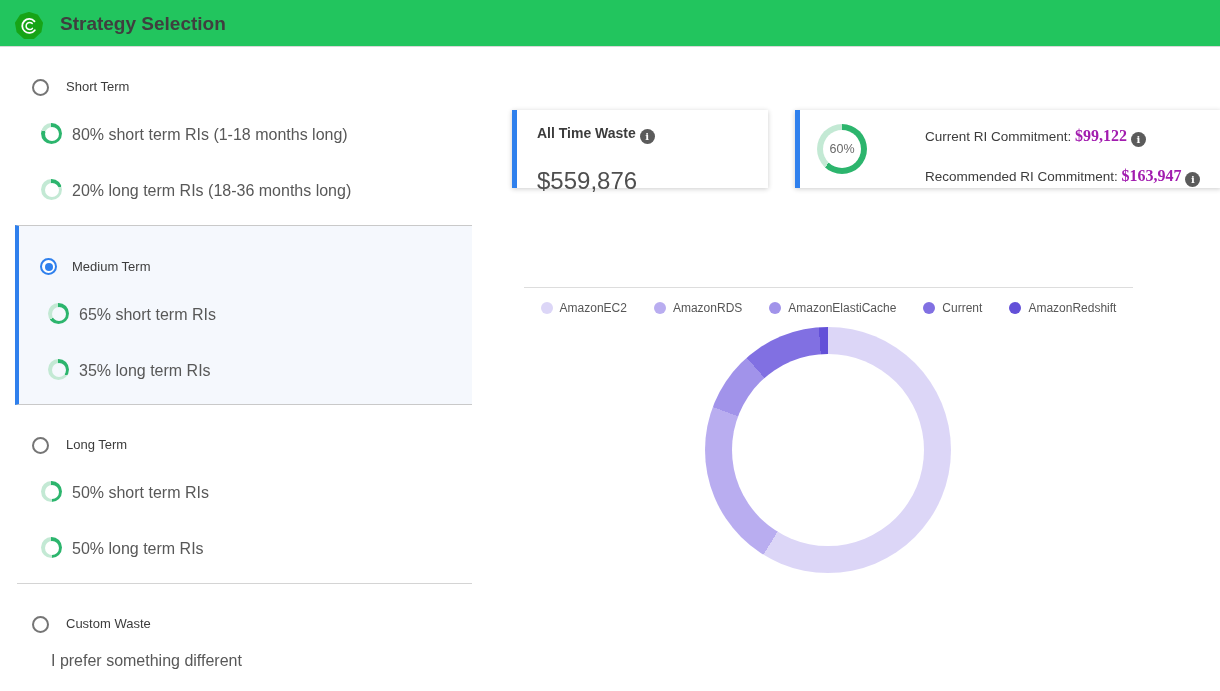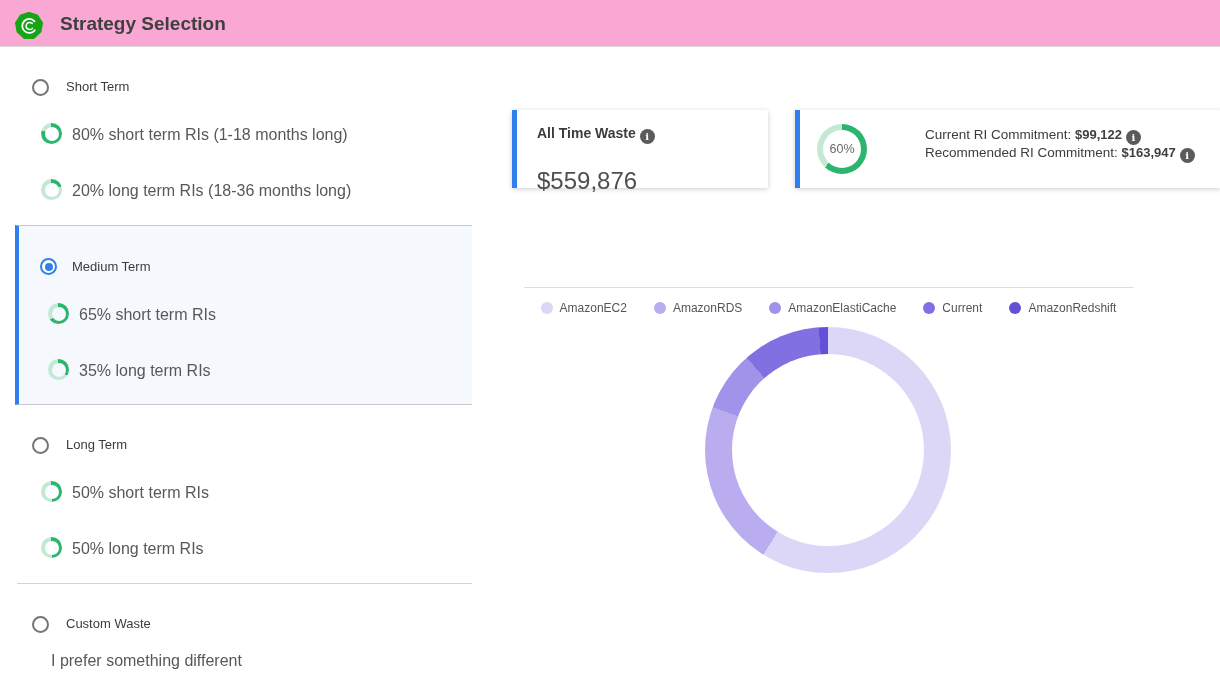--- a/index.html
+++ b/index.html
@@ -2,21 +2,21 @@
 <html><head>
 <meta charset="utf-8">
 <style>
   * { margin:0; padding:0; box-sizing:border-box; }
   html,body { width:1220px; height:691px; background:#fff;
               font-family:"Liberation Sans","DejaVu Sans",sans-serif; color:#3d3d3d; }
   #app { position:relative; width:1220px; height:691px; overflow:hidden; }
 
   
   #header { position:absolute; top:0; left:0; width:1220px; height:47px;
-            border-bottom:1px solid #d8d8d8; background:#f9a8d4; }
+            border-bottom:1px solid #d8d8d8; background:#22c55e; }
   #logo { position:absolute; left:15px; top:12px; width:28px; height:28px; }
   #page-title { position:absolute; left:60px; top:13px; font-size:19px; font-weight:bold; color:#3f3f3f; }
 
   
   .radio { width:17px; height:17px; border:2px solid #757575; border-radius:50%; background:#fff; position:absolute; }
   .radio.selected { border-color:#2f80ed; }
   .radio.selected::after { content:''; position:absolute; inset:2.5px; border-radius:50%; background:#2f80ed; }
 
   .strategy-label { position:absolute; font-size:13px; font-weight:normal; color:#3c3c3c; }
   .opt-text { position:absolute; font-size:16px; color:#585858; }
@@ -45,21 +45,21 @@
                background:#5b5b5b; color:#fff; font-size:10px; font-weight:bold;
                text-align:center; line-height:15px; vertical-align:-2px;
                font-family:"DejaVu Serif",serif; cursor:pointer; }
 
   
   #gauge { position:absolute; left:17px; top:14px; width:50px; height:50px; border-radius:50%; }
   #gauge::after { content:''; position:absolute; inset:6px; border-radius:50%; background:#fff; }
   #gauge-label { position:absolute; inset:0; display:flex; align-items:center; justify-content:center;
                  font-size:12.5px; color:#6a6a6a; z-index:2; }
   .commit-line { position:absolute; font-size:13.5px; color:#3c3c3c; white-space:nowrap; }
-  .commit-line b { font-size:13px; color:#404040; }
+  .commit-line b { font-size:16px; color:#a21caf;font-family:Liberation Serif, serif; }
 
   
   #chart-box { position:absolute; left:524px; top:250px; width:609px; height:340px; }
   #chart-title { position:absolute; left:12px; top:7px; font-size:15px; font-weight:600; color:#3c3c3c; }
   #chart-divider { position:absolute; left:0; top:37px; width:609px; height:1px; background:#ddd; }
   #legend { position:absolute; left:0; top:51px; width:609px; display:flex; justify-content:center; gap:27px; }
   .legend-item { display:flex; align-items:center; gap:7px; cursor:pointer; }
   .legend-dot { width:12px; height:12px; border-radius:50%; }
   .legend-text { font-size:12px; color:#565656; }
 
@@ -128,21 +128,21 @@
 
   <div class="card" id="commit-card">
     <div id="gauge" style="background: conic-gradient(rgb(44, 181, 109) 62%, rgb(195, 233, 212) 0deg);">
       <div id="gauge-label">60%</div>
     </div>
     <div class="commit-line" style="left:125px; top:17px;">
       <span>Current RI Commitment:</span>
       <b>$99,122</b>
       <span class="info-icon">i</span>
     </div>
-    <div class="commit-line" style="left:125px; top:35px;">
+    <div class="commit-line" style="left:125px; top:57px;">
       <span>Recommended RI Commitment:</span>
       <b>$163,947</b>
       <span class="info-icon">i</span>
     </div>
   </div>
 
   <div id="chart-box">
     <div id="chart-divider"></div>
 
     <div id="legend">

